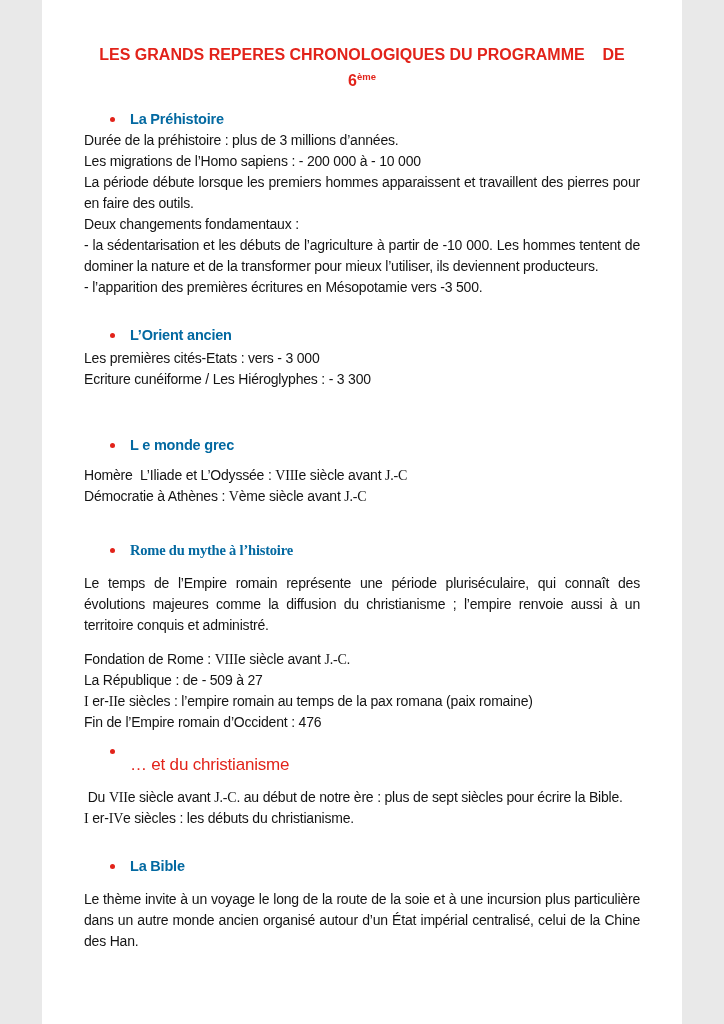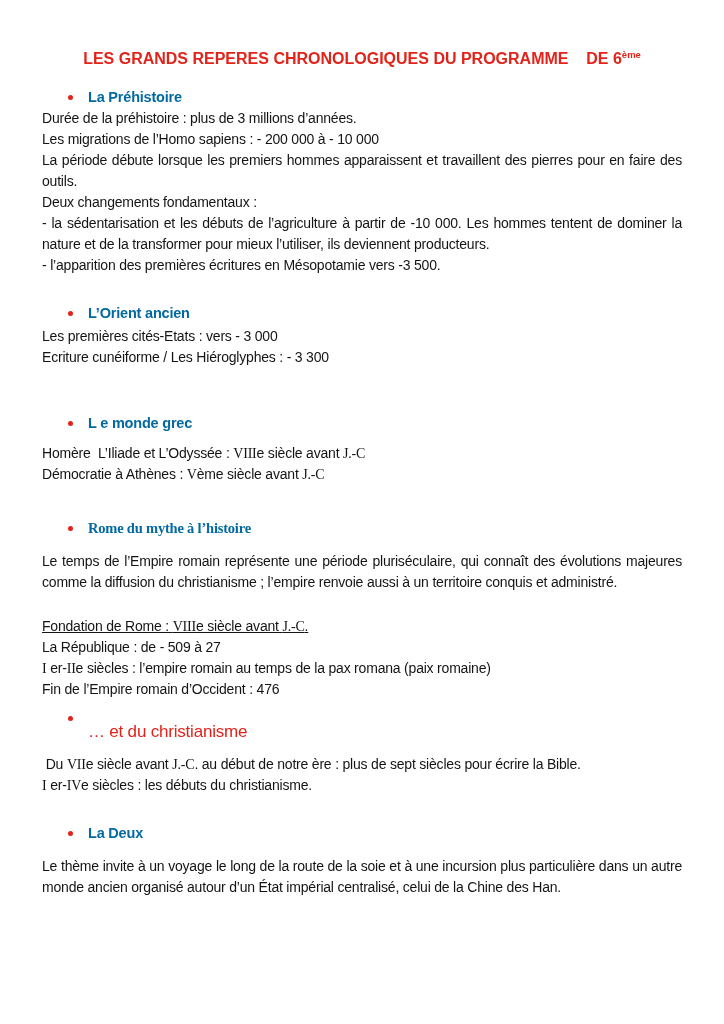--- a/index.html
+++ b/index.html
@@ -2,21 +2,21 @@
 <html><head>
 <meta charset="utf-8">
 <style>
   html, body {
     margin: 0;
     padding: 0;
     background: #e9e9e9;
   }
   .page {
     position: relative;
-    width: 724px;
+    width: 640px;
     height: 1024px;
     margin: 0 auto;
     background: #ffffff;
     box-sizing: border-box;
     padding: 44px 42px 0 42px;
     overflow: hidden;
     font-family: "Liberation Sans", sans-serif;
     color: #141414;
     font-size: 14px;
     letter-spacing: -0.2px;
@@ -70,22 +70,21 @@
     margin: 0;
     line-height: 21px;
   }
   .line {
     white-space: pre-wrap;
   }
   .para {
     text-align: justify;
   }
   .gap-top {
-    margin-top: 23px;
-    text-decoration: underline;
+    margin-top: 13px;
   }
   .serif {
     font-family: "Liberation Serif", serif;
   }
 </style>
 </head>
 <body>
 
 <div class="page">
 
@@ -139,18 +138,18 @@
       <span class="bullet"></span>
     </div>
     <div class="heading-cont">… et du christianisme</div>
     <p class="line rich"> Du <span class="serif">VII</span>e siècle avant <span class="serif">J.-C</span>. au début de notre ère : plus de sept siècles pour écrire la Bible.</p>
     <p class="line rich"><span class="serif">I</span> er-<span class="serif">IV</span>e siècles : les débuts du christianisme.</p>
   </section>
 
   <section>
     <div class="heading h-mb12">
       <span class="bullet"></span>
-      <span>La Deux</span>
+      <span>La Bible</span>
     </div>
     <p class="para rich">Le thème invite à un voyage le long de la route de la soie et à une incursion plus particulière dans un autre monde ancien organisé autour d’un État impérial centralisé, celui de la Chine des Han.</p>
   </section>
 
 </div>
 
 </body></html>

